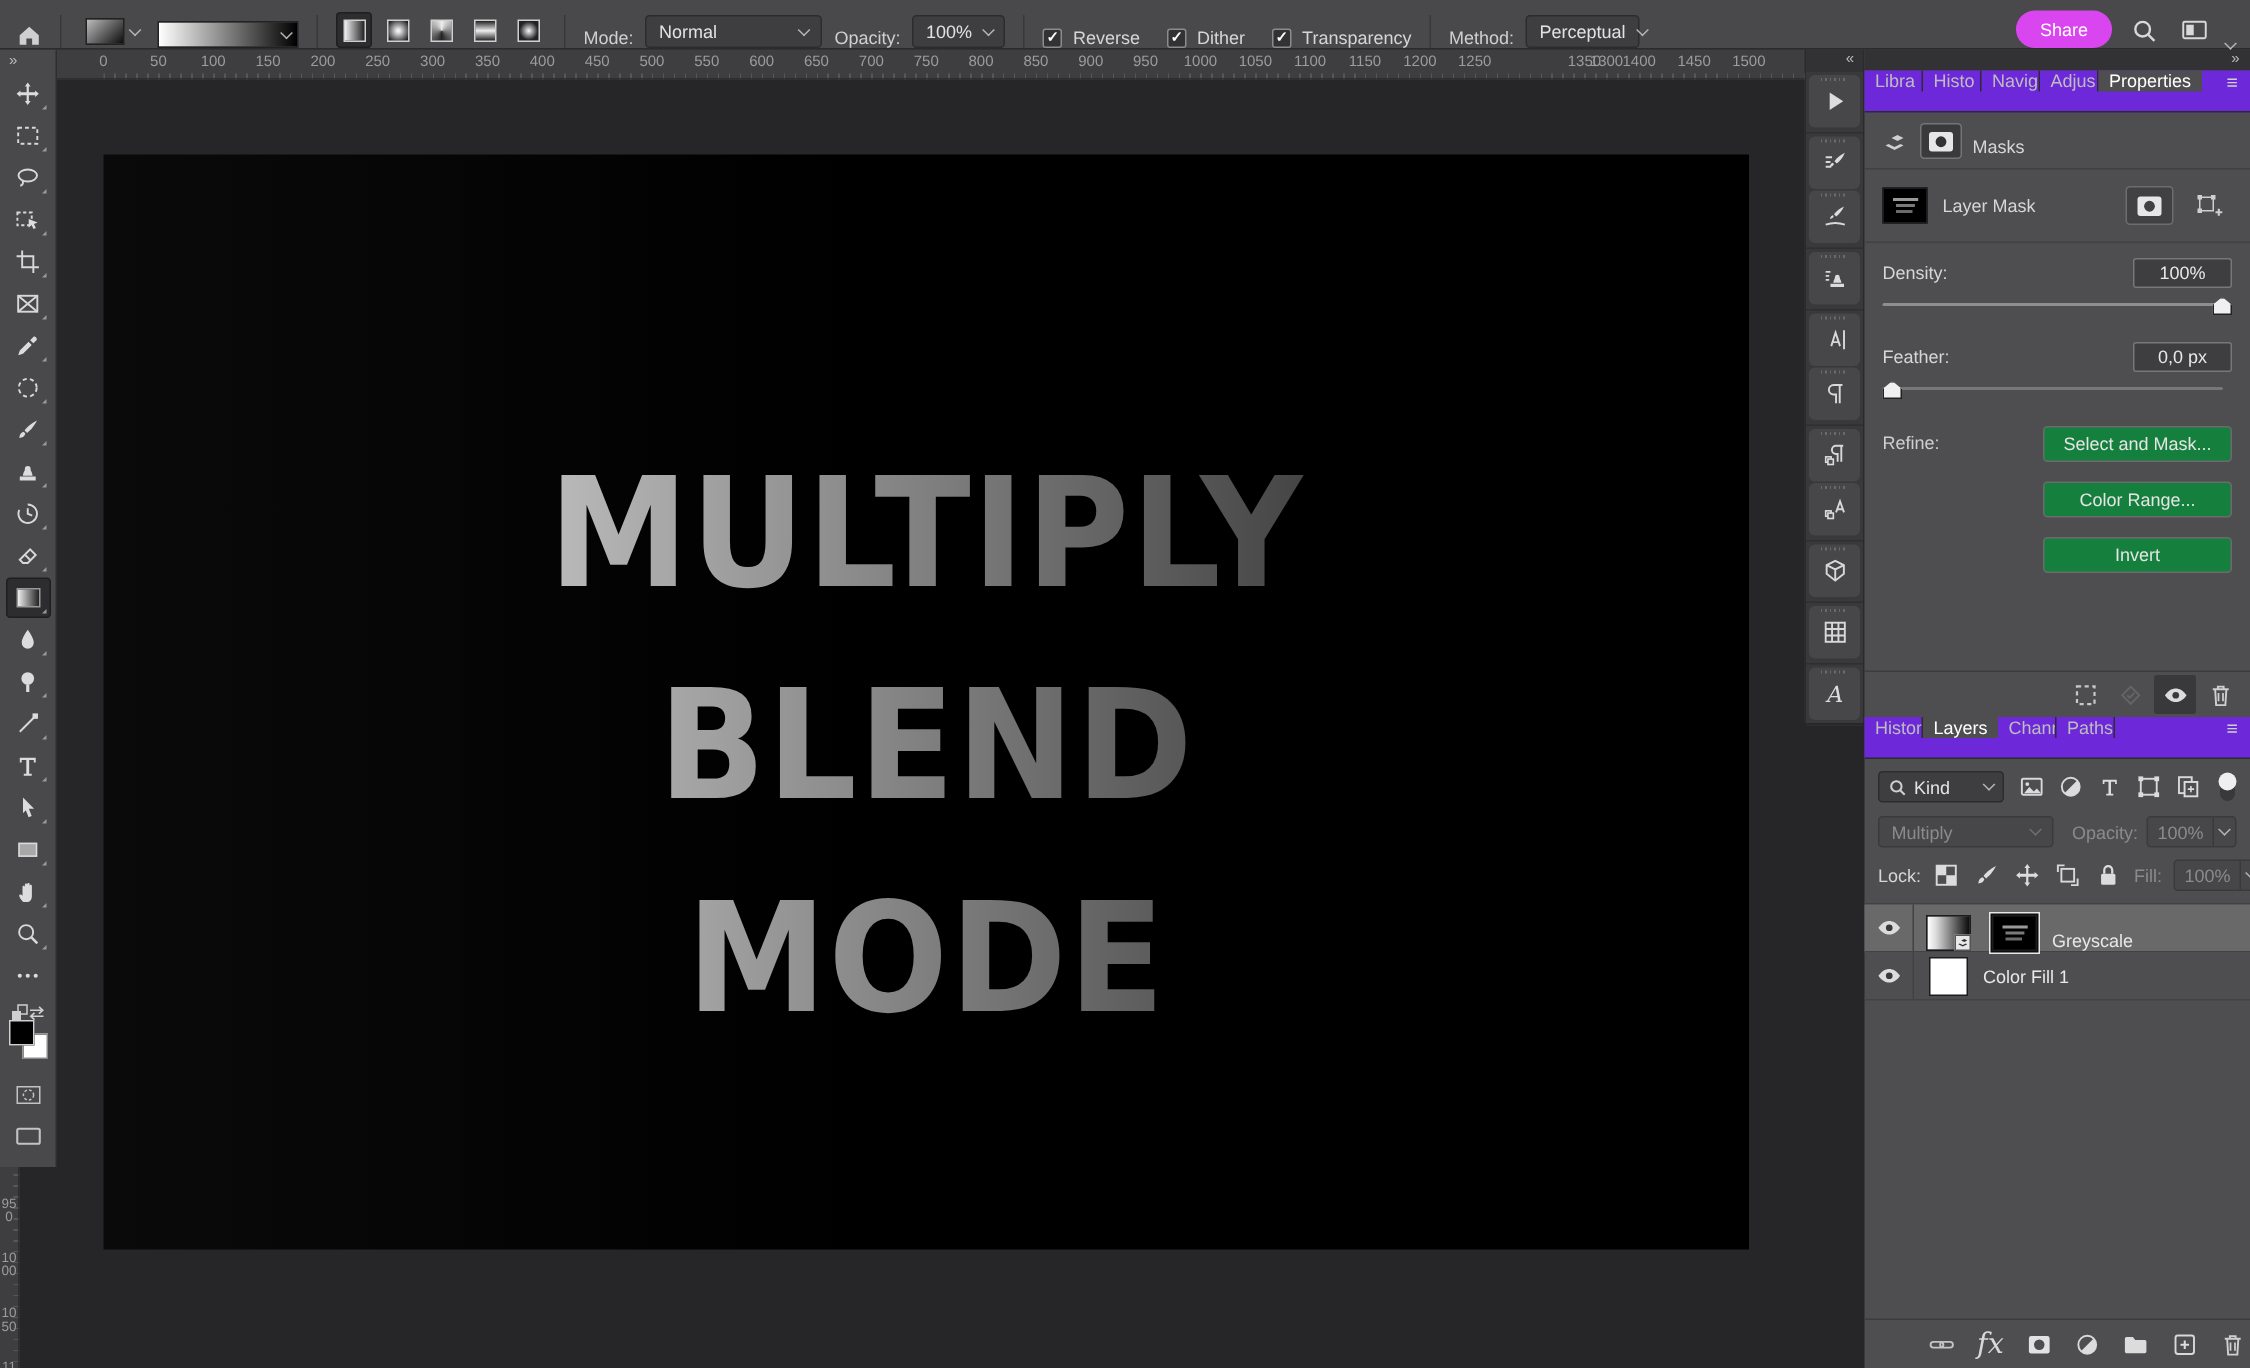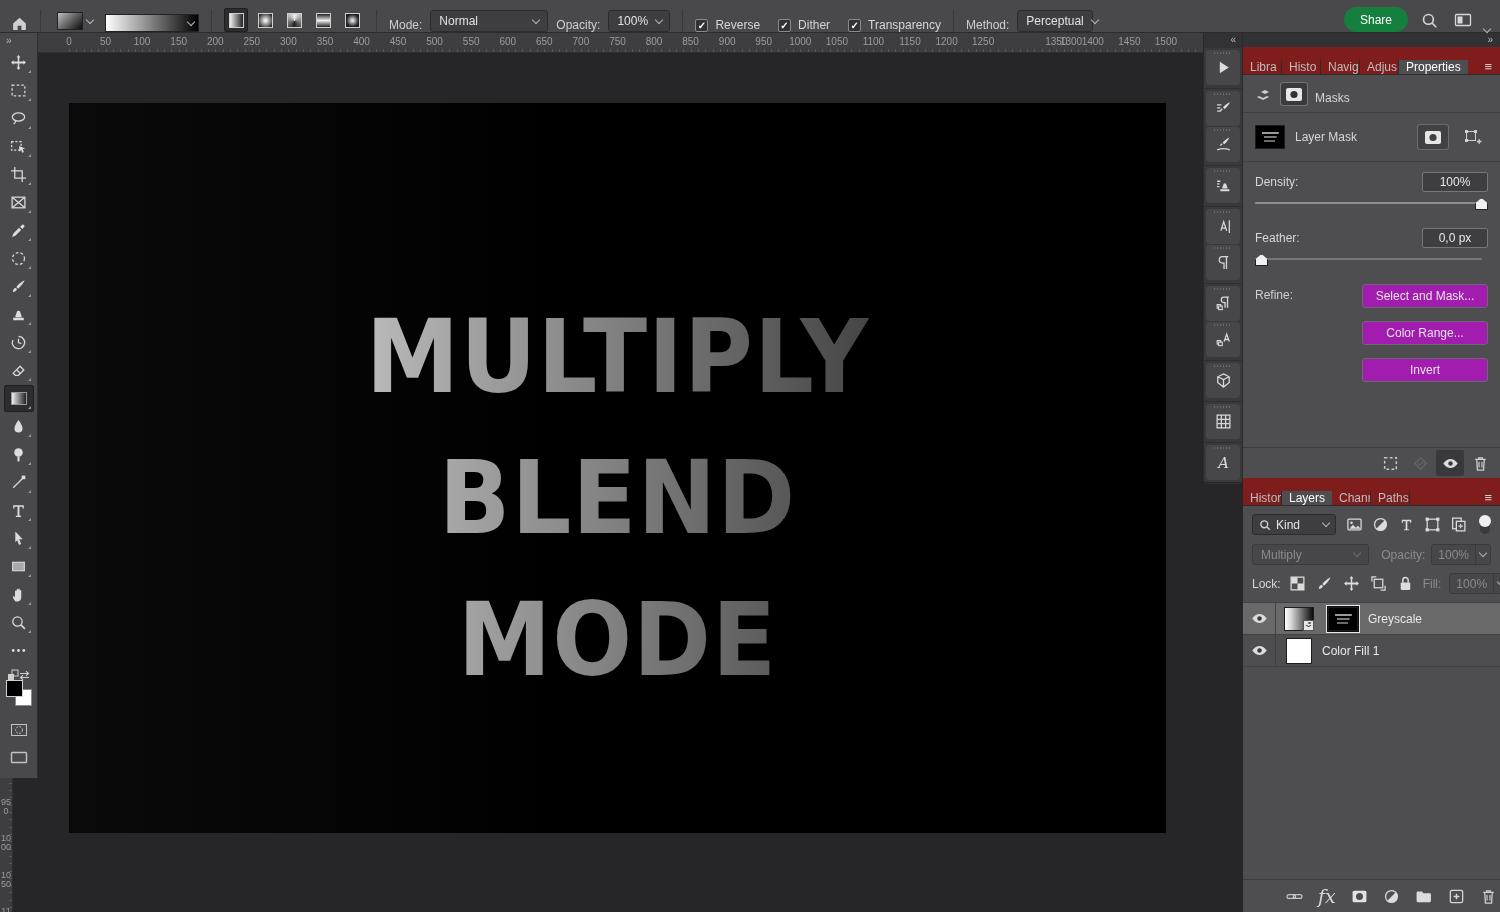--- a/index.html
+++ b/index.html
@@ -24,21 +24,21 @@
   .g-radial { background:radial-gradient(circle,#eee 10%,#222 90%); }
   .g-angle  { background:conic-gradient(#eee,#222,#eee); }
   .g-reflect{ background:linear-gradient(180deg,#222,#eee 50%,#222); }
   .g-diamond{ background:radial-gradient(closest-side,#eee 5%,#222 95%); }
   .opt-label { color:#cfcfcf; white-space:nowrap; }
   .dd { background:#3e3e40; border:1px solid #2c2c2e; border-radius:3px; height:22px; display:flex; align-items:center; padding:0 8px; gap:8px; color:#e2e2e2; }
   .dd .chev { margin-left:auto; }
   .cb-group { display:flex; align-items:center; gap:18px; }
   .cb-item { display:flex; align-items:center; gap:7px; cursor:default; }
   .cb-box { width:13px; height:13px; border-radius:2px; background:#323234; border:1px solid #8b8b8d; color:#fff; font-size:10px; line-height:11px; text-align:center; font-weight:bold; }
-  #share-btn { margin-left:auto; background:#15803d; color:#fff; border:none; border-radius:13px; height:25px; padding:0 16px; font-size:12px; font-family:inherit; }
+  #share-btn { margin-left:auto; background:#d946ef; color:#fff; border:none; border-radius:13px; height:25px; padding:0 16px; font-size:12px; font-family:inherit; }
   .topbar-icon { width:26px; height:24px; display:flex; align-items:center; justify-content:center; }
 
   
   #left-col { position:absolute; left:0; top:33px; width:38px; height:879px; }
   #v-ruler { position:absolute; left:0; top:0; width:13px; height:879px; background:#3e3e40; border-right:1px solid #2e2e30;
     background-image:repeating-linear-gradient(to bottom,#57575a 0 1px,transparent 1px 7.31px); background-position-y:70px; background-size:4px 100%; background-repeat:no-repeat; background-position-x:9px; }
   .vr-label { position:absolute; left:1px; width:10px; font-size:9px; color:#9c9c9e; word-break:break-all; line-height:9px; text-align:center; }
   #toolbar { position:absolute; left:0; top:0; width:38px; height:745px; background:#49494b; border-right:1px solid #2e2e30; z-index:5; display:flex; flex-direction:column; align-items:center; }
   #toolbar-expand { width:100%; height:16px; color:#b9b9b9; font-size:10px; letter-spacing:-1px; padding-left:6px; line-height:16px; }
   .tool-btn { width:30px; height:27px; border-radius:3px; display:flex; align-items:center; justify-content:center; position:relative; }
@@ -67,21 +67,21 @@
   #dock { position:absolute; left:1203px; top:33px; width:40px; height:449px; background:#39393b; border-left:1px solid #2a2a2c; border-right:1px solid #2a2a2c; }
   #dock-collapse { height:15px; text-align:right; padding-right:7px; color:#b9b9b9; font-size:10px; letter-spacing:-1px; line-height:14px; background:#323234; }
   .dock-group { padding:1px 0 2px; border-bottom:1px solid #2f2f31; }
   .dock-btn { width:34px; height:35px; margin:1px auto; background:#47474a; border-radius:4px; display:flex; align-items:center; justify-content:center; position:relative; }
   .dock-btn::before { content:""; position:absolute; top:2px; left:8px; right:8px; height:2px;
     background-image:repeating-linear-gradient(to right,#6a6a6d 0 1px,transparent 1px 3px); }
 
   
   #right-panels { position:absolute; left:1243px; top:33px; width:257px; height:879px; background:#4e4e50; }
   .panel-topstrip { height:14px; background:#323234; text-align:right; color:#b9b9b9; font-size:10px; letter-spacing:-1px; padding-right:8px; line-height:13px; }
-  .tabbar { display:flex; background:#7f1d1d; height:28px; align-items:flex-end; border-bottom:1px solid #2c2c2e; }
+  .tabbar { display:flex; background:#6d28d9; height:28px; align-items:flex-start; border-bottom:1px solid #2c2c2e; }
   .tab { display:flex; align-items:center; padding:0 7px; color:#bdbdbd; border-right:1px solid #2c2c2e; overflow:hidden; white-space:nowrap; flex:none; }
   .tab.truncate { width:39px; }
   .tab.active { background:#4e4e50; color:#fff; border-right:none; }
   .tab-menu { margin-left:auto; display:flex; align-items:center; padding:0 8px; color:#cfcfcf; font-size:13px; }
 
   
   #properties-panel { position:absolute; left:0; top:0; width:257px; height:445px; }
   #props-body { position:absolute; top:42px; bottom:31px; left:0; right:0; }
   .masks-row { display:flex; align-items:flex-end; gap:8px; padding:8px 12px 7px; border-bottom:1px solid #414143; }
   .mask-mode-btn { width:26px; height:22px; display:flex; align-items:center; justify-content:center; border-radius:2px; }
@@ -97,21 +97,21 @@
   .slider-row { padding:10px 12px 0; }
   .slider-head { display:flex; align-items:center; }
   .slider-head .val { margin-left:auto; width:66px; height:20px; background:#3e3e40; border:1px solid #77777a; border-radius:2px; display:flex; align-items:center; justify-content:center; color:#e8e8e8; }
   .slider-track { position:relative; height:16px; margin-top:6px; }
   .slider-track .line { position:absolute; top:4px; left:0; right:6px; height:2px; background:#8e8e90; border-radius:1px; }
   .slider-thumb { position:absolute; top:0; width:13px; height:12px; background:#f0f0f0; border:1px solid #222;
     clip-path:polygon(50% 0,100% 45%,100% 100%,0 100%,0 45%); }
   .refine-row { display:flex; padding:14px 12px 0; }
   .refine-label { color:#cfcfcf; padding-top:4px; }
   .refine-btns { margin-left:auto; display:flex; flex-direction:column; gap:13px; width:150px; }
-  .ps-btn { height:24px; background:#a21caf; border:1px solid #6b6b6e; border-radius:3px; color:#e4e4e4; font-size:12px; font-family:inherit;margin-left:24px; }
+  .ps-btn { height:24px; background:#15803d; border:1px solid #6b6b6e; border-radius:3px; color:#e4e4e4; font-size:12px; font-family:inherit;margin-left:24px; }
   .panel-bottombar { position:absolute; left:0; bottom:0; right:0; height:31px; border-top:1px solid #3c3c3e; display:flex; align-items:center; justify-content:flex-end; padding-right:6px; gap:2px; }
   .pb-btn { width:28px; height:26px; display:flex; align-items:center; justify-content:center; border-radius:2px; }
   .pb-btn.active { background:#39393b; }
 
   
   #layers-panel { position:absolute; left:0; top:445px; width:257px; height:434px; }
   .filter-row { display:flex; align-items:center; padding:8px 9px 7px; gap:3px; }
   #kind-select { width:84px; height:21px; background:#3e3e40; border:1px solid #2c2c2e; border-radius:3px; display:flex; align-items:center; gap:5px; padding:0 6px; color:#e4e4e4; }
   #kind-select .chev { margin-left:auto; }
   .filter-icons { display:flex; margin-left:4px; gap:4px; }
@@ -123,21 +123,21 @@
   .dd.disabled { color:#8b8b8d; border-color:#3a3a3c; background:#47474a; }
   .dd.disabled .chev { border-color:#6f6f72; }
   #blend-select { width:126px; height:21px; }
   .mini-field { height:21px; background:#47474a; border:1px solid #3a3a3c; border-radius:3px; display:flex; align-items:center; color:#8b8b8d; }
   .mini-field .v { padding:0 6px; }
   .mini-field .cv { border-left:1px solid #3a3a3c; align-self:stretch; display:flex; align-items:center; padding:0 4px; }
   .gray-label { color:#8b8b8d; }
   .lock-row { display:flex; align-items:center; padding:2px 9px 8px; gap:8px; border-bottom:1px solid #414143; }
   .lock-icons { display:flex; gap:9px; align-items:center; }
   .layer-row { display:flex; align-items:center; height:32px; border-bottom:1px solid #424245; }
-  .layer-row.selected { background:#696969; }
+  .layer-row.selected { background:#696969;align-items:flex-end; }
   .eye-cell { width:33px; align-self:stretch; display:flex; align-items:center; justify-content:center; border-right:1px solid #424245; }
   .layer-thumb { width:30px; height:24px; border:1px solid #1c1c1e; margin-left:8px; position:relative; flex:none; }
   .thumb-gradient { background:linear-gradient(90deg,#fff,#dcdcdc 20%,#9a9a9a 45%,#4a4a4a 75%,#0a0a0a); }
   .so-badge { position:absolute; right:-1px; bottom:-1px; width:11px; height:11px; background:#e8e8e8; border:1px solid #555; display:flex; align-items:center; justify-content:center; }
   .mask-sel { box-shadow:0 0 0 1px #0e0e0e, 0 0 0 2px #e8e8e8; margin-left:14px; }
   .thumb-fill { background:#fff; width:26px; height:26px; margin-left:10px; }
   .layer-name { margin-left:10px; color:#e8e8e8; }
   .layers-bottombar { position:absolute; left:0; bottom:0; right:0; height:33px; border-top:1px solid #3c3c3e; display:flex; align-items:center; justify-content:center; gap:9px; padding-left:40px; }
   .lb-btn { width:24px; height:24px; display:flex; align-items:center; justify-content:center; }
   .fx-text { font-style:italic; font-size:19px; color:#d8d8d8; font-family:"DejaVu Serif", serif; }

